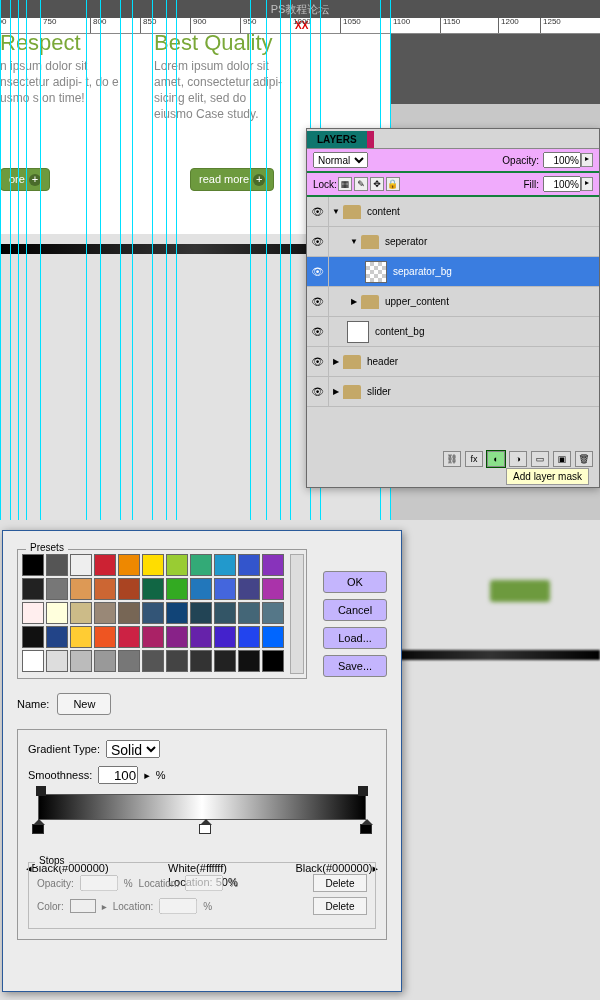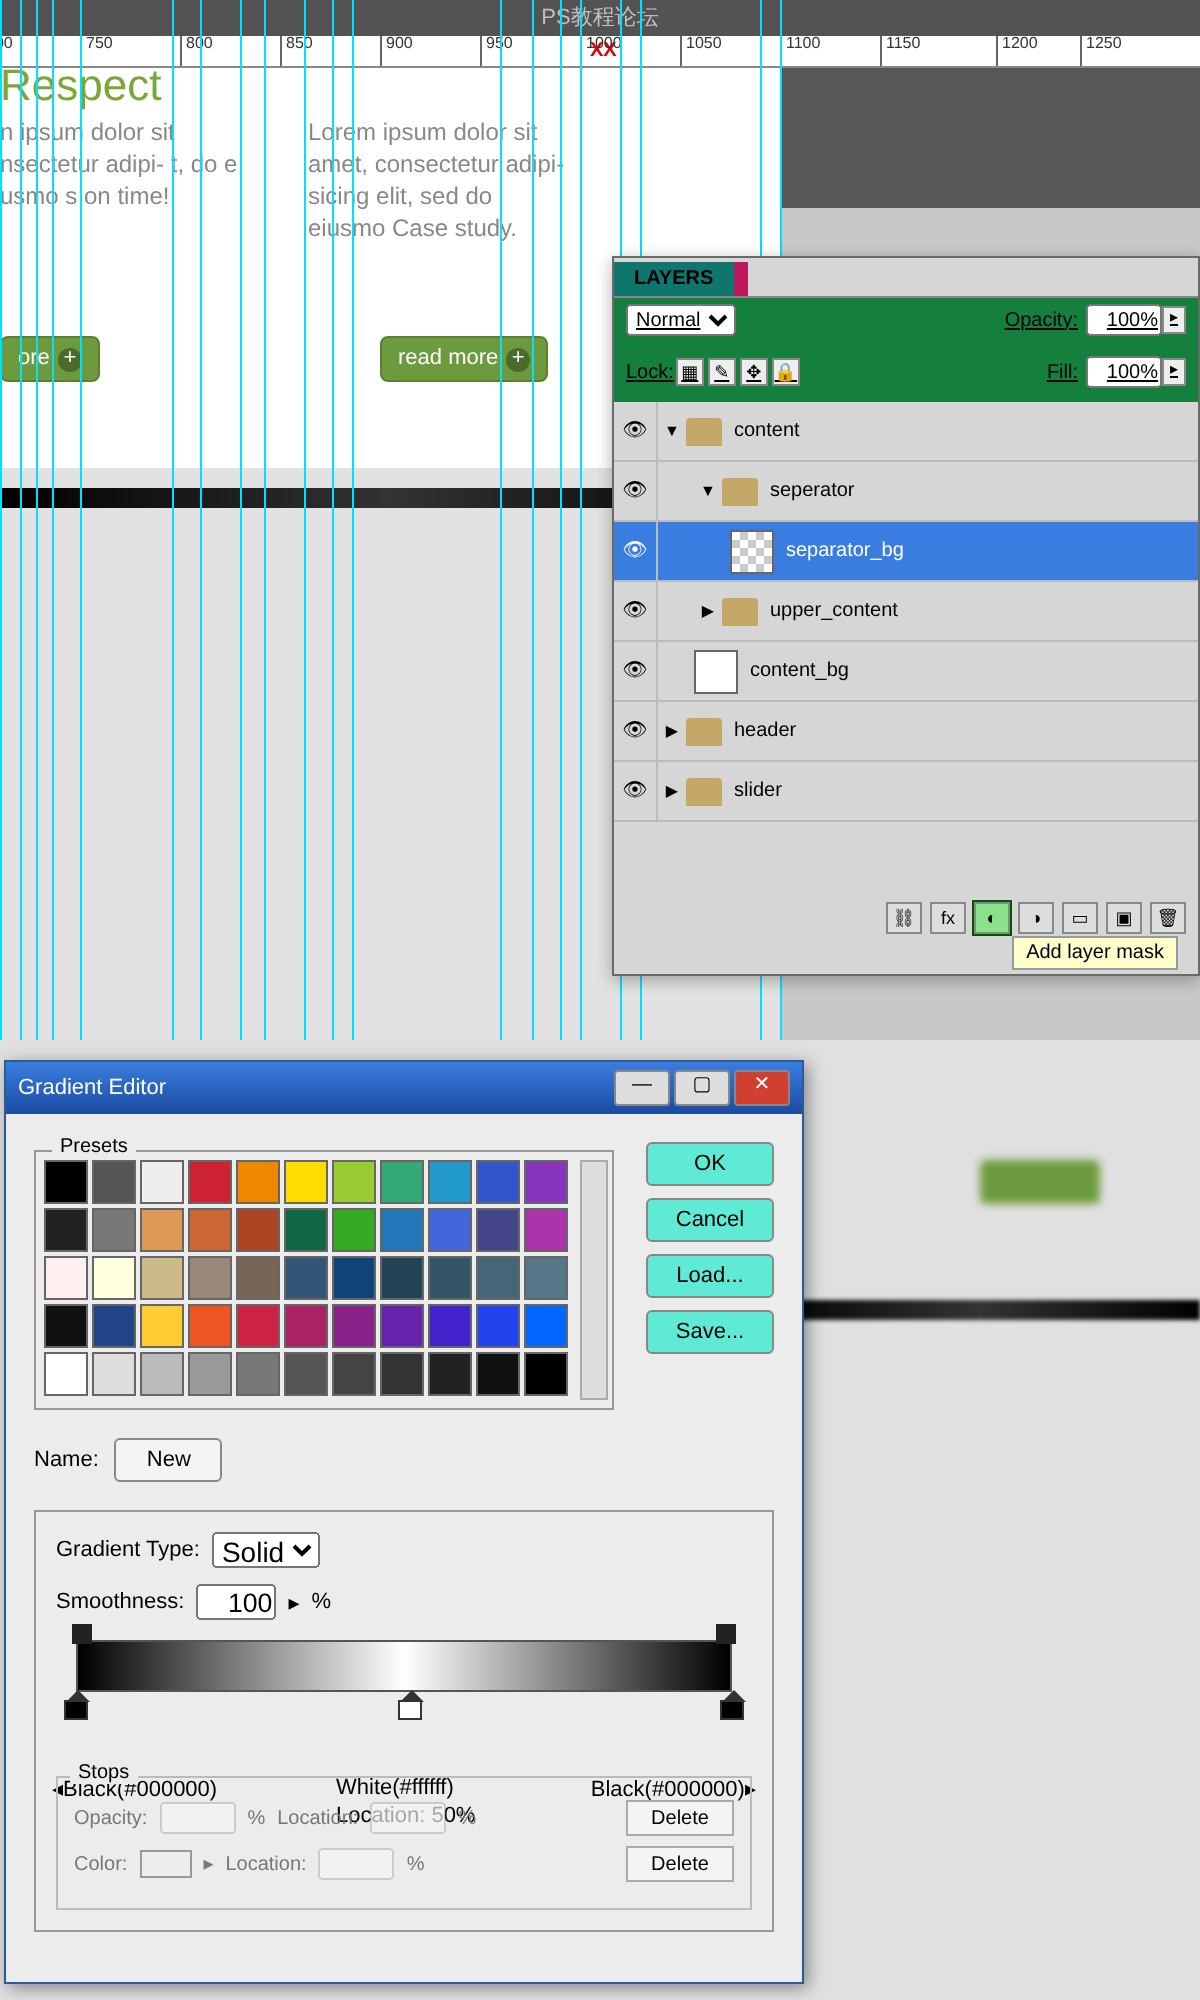--- a/index.html
+++ b/index.html
@@ -20,21 +20,21 @@
 .readmore { position: absolute; background: #6d9a3e; color: #fff; border: 1px solid #5a8030; border-radius: 4px; padding: 4px 8px; font-size: 11px; }
 .readmore .plus { display: inline-block; width: 12px; height: 12px; background: #4a6b2a; border-radius: 50%; text-align: center; line-height: 10px; margin-left: 4px; }
 .sep-bar { position: absolute; top: 210px; left: 0; width: 390px; height: 10px; background: linear-gradient(to right, #000, #333 50%, #000); }
 .gray-bg { position: absolute; top: 0; left: 390px; width: 210px; height: 486px; background: #575757; }
 .gray-bg2 { position: absolute; top: 70px; left: 390px; width: 210px; height: 420px; background: #c8c8c8; }
 
 
 .layers-panel { position: absolute; top: 128px; left: 306px; width: 294px; height: 360px; background: #d6d6d6; border: 1px solid #6a6a6a; box-shadow: 0 2px 8px rgba(0,0,0,0.3); }
 .lp-tab { background: #d6d6d6; border-bottom: 1px solid #888; height: 20px; }
 .lp-tab span { display: inline-block; background: #0f766e; padding: 3px 10px; font-size: 10px; font-weight: bold; border-right: 7px solid #be185d; }
-.lp-row { display: flex; align-items: center; padding: 3px 6px; font-size: 10px; border-bottom: 4px solid #15803d; background: #15803d; text-decoration: underline; }
+.lp-row { display: flex; align-items: center; padding: 3px 6px; font-size: 10px; border-bottom: 2px solid #15803d; background: #f0abfc; }
 .lp-row select, .lp-row input { font-size: 10px; height: 16px; }
 .lp-row .lbl { margin-left: auto; margin-right: 4px; }
 .lp-row input[type=text] { width: 38px; text-align: right; }
 .lp-row .arrow { width: 12px; height: 14px; border: 1px solid #888; background: #eee; font-size: 8px; text-align: center; }
 
 .layer-list { height: 248px; overflow: auto; background: #d6d6d6; }
 .layer { display: flex; align-items: center; height: 30px; border-bottom: 1px solid #bbb; font-size: 10px; }
 .layer.sel { background: #3a7de0; color: #fff; }
 .layer .eye { width: 22px; text-align: center; border-right: 1px solid #bbb; height: 100%; line-height: 30px; }
 .layer .tri { width: 14px; text-align: center; font-size: 8px; }
@@ -58,21 +58,21 @@
 
 .ge { position: absolute; top: 530px; left: 2px; width: 400px; height: 462px; background: #ececec; border: 1px solid #2a5a9a; box-shadow: 2px 2px 8px rgba(0,0,0,0.4); }
 .ge-title { height: 26px; background: linear-gradient(#3a7de0,#1a4ca0); display: flex; align-items: center; padding: 0 6px; }
 .ge-title span { color: #fff; font-size: 11px; }
 .ge-title .wbtns { margin-left: auto; display: flex; gap: 2px; }
 .ge-title .wbtn { width: 28px; height: 18px; background: #ddd; border: 1px solid #888; border-radius: 2px; font-size: 10px; text-align: center; line-height: 14px; }
 .ge-title .wbtn.close { background: #d04030; color: #fff; }
 
 .ge-body { padding: 10px 14px; font-size: 11px; }
 .ge-btns { position: absolute; top: 40px; right: 14px; width: 64px; display: flex; flex-direction: column; gap: 6px; }
-.ge-btns button { height: 22px; font-size: 11px; background: #5eead4; border: 1px solid #888; border-radius: 3px; }
+.ge-btns button { height: 22px; font-size: 11px; background: #c4b5fd; border: 1px solid #888; border-radius: 3px; }
 
 .presets-box { border: 1px solid #999; width: 290px; height: 130px; padding: 4px; position: relative; margin-top: 8px; }
 .presets-title { position: absolute; top: -8px; left: 8px; background: #ececec; padding: 0 4px; font-size: 10px; }
 .presets-grid { width: 262px; display: grid; grid-template-columns: repeat(11, 22px); grid-auto-rows: 22px; gap: 2px; }
 .swatch { border: 1px solid #666; }
 .presets-scroll { position: absolute; right: 2px; top: 4px; width: 14px; bottom: 4px; background: #ddd; border: 1px solid #aaa; }
 
 .name-row { display: flex; align-items: center; gap: 8px; margin-top: 14px; }
 .name-row input { flex: 1; height: 20px; padding: 0 4px; font-size: 11px; }
 .name-row button { width: 54px; height: 22px; font-size: 11px; background: #f4f4f4; border: 1px solid #888; border-radius: 3px; }
@@ -119,20 +119,21 @@
       <span class="tick" style="left: 440px;">1150</span>
       <span class="tick" style="left: 498px;">1200</span>
       <span class="tick" style="left: 540px;">1250</span>
     </div>
 
   <div class="canvas">
     <div class="gray-bg"></div>
     <div class="gray-bg2"></div>
     <div class="content-area">
       <div class="heading" style="top:-4px; left:0">Respect</div>
+      <div class="heading" style="top:-4px; left:154px">Best Quality</div>
       <div class="lorem" style="top:24px; left:0">n ipsum dolor sit
 nsectetur adipi-
 t, do e usmo
 s on time!</div>
       <div class="lorem" style="top:24px; left:154px">Lorem ipsum dolor sit amet, consectetur adipi-sicing elit, sed do eiusmo Case study.</div>
       <div class="readmore" style="top:134px; left:0"><span>ore</span><span class="plus">+</span></div>
       <div class="readmore" style="top:134px; left:190px"><span>read more</span><span class="plus">+</span></div>
     </div>
     <div class="sep-bar"></div>
   </div>
@@ -239,28 +240,20 @@
     <div class="tooltip">Add layer mask</div>
   </div>
 </div>
 
 <div class="blurred-bg">
   <div class="btn"></div>
     <div class="bar"></div>
 </div>
 
 <div class="ge">
-  <div class="ge-title">
-    <span>Gradient Editor</span>
-    <div class="wbtns">
-      <div class="wbtn">—</div>
-      <div class="wbtn">▢</div>
-      <div class="wbtn close">✕</div>
-    </div>
-  </div>
   <div class="ge-body">
     <div class="ge-btns">
       <button>OK</button>
       <button>Cancel</button>
       <button>Load...</button>
       <button>Save...</button>
     </div>
 
     <div class="presets-box">
       <span class="presets-title">Presets</span>

